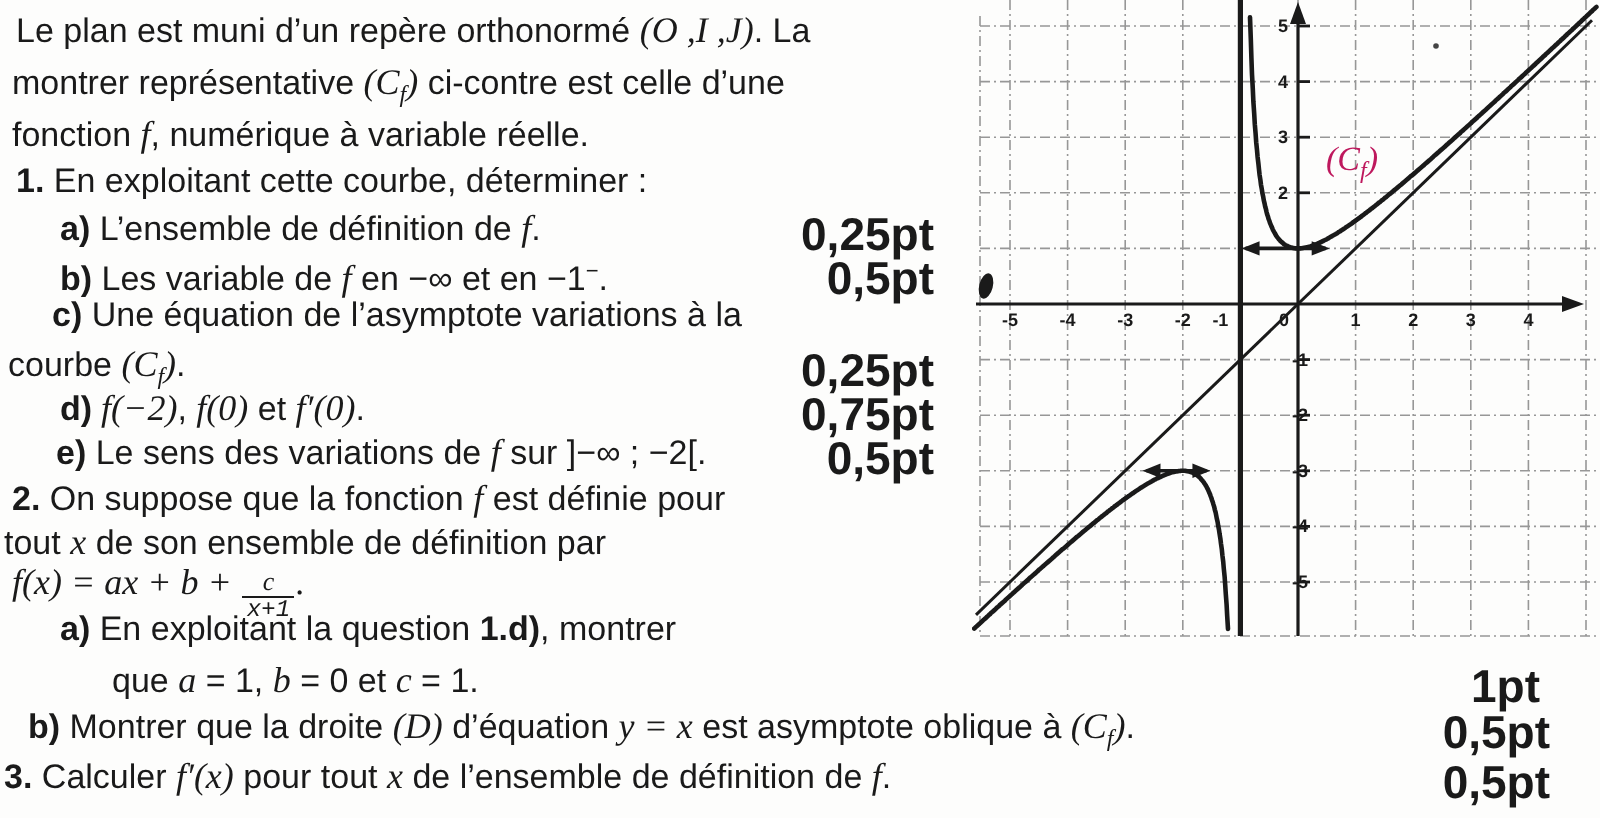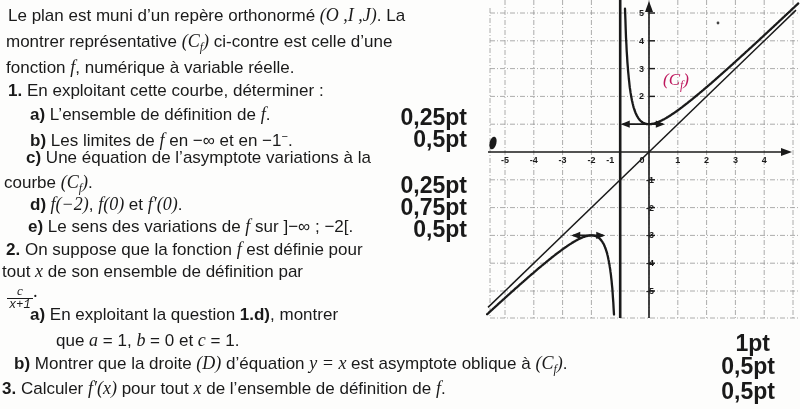--- a/index.html
+++ b/index.html
@@ -27,35 +27,35 @@
 <div class="ln" style="top:5px;left:8px"><span>Le plan est muni d’un repère orthonormé </span><span class="m">(O ,I ,J)</span><span>. La</span></div>
 
 <div class="ln" style="top:31px;left:6px"><span>montrer représentative </span><span class="m"><span>(C</span><sub>f</sub><span>)</span></span><span> ci-contre est celle d’une</span></div>
 
 <div class="ln" style="top:57px;left:6px"><span>fonction </span><span class="m">f</span><span>, numérique à variable réelle.</span></div>
 
 <div class="ln" style="top:81px;left:8px"><span class="b">1.</span><span>  En exploitant cette courbe, déterminer :</span></div>
 
 <div class="ln" style="top:104px;left:30px"><span class="b">a)</span><span> L’ensemble de définition de </span><span class="m">f</span><span>.</span></div>
 
-<div class="ln" style="top:126px;left:30px"><span class="b">b)</span><span> Les limites de </span><span class="m">f</span><span> en −∞ et en −1</span><sup>−</sup><span>.</span></div>
+<div class="ln" style="top:126px;left:30px"><span class="b">b)</span><span> Les variable de </span><span class="m">f</span><span> en −∞ et en −1</span><sup>−</sup><span>.</span></div>
 
 <div class="ln" style="top:148px;left:26px"><span class="b">c)</span><span> Une équation de l’asymptote variations à la</span></div>
 
 <div class="ln" style="top:172px;left:4px"><span>courbe </span><span class="m"><span>(C</span><sub>f</sub><span>)</span></span><span>.</span></div>
 
 <div class="ln" style="top:194px;left:30px"><span class="b">d)</span><span class="m"> f(−2)</span><span>, </span><span class="m">f(0)</span><span> et </span><span class="m">f′(0)</span><span>.</span></div>
 
 <div class="ln" style="top:216px;left:28px"><span class="b">e)</span><span> Le sens des variations de </span><span class="m">f</span><span> sur ]−∞ ; −2[.</span></div>
 
 <div class="ln" style="top:239px;left:6px"><span class="b">2.</span><span> On suppose que la fonction </span><span class="m">f</span><span> est définie pour</span></div>
 
 <div class="ln" style="top:261px;left:2px"><span>tout </span><span class="m">x</span><span> de son ensemble de définition par</span></div>
 
-<div class="ln" style="top:281px;left:6px"><span class="frac"><span class="fn2">c</span><span class="fd">x+1</span></span><span class="m">.</span></div>
+<div class="ln" style="top:281px;left:6px"><span class="m">f(x) = ax + b + </span><span class="frac"><span class="fn2">c</span><span class="fd">x+1</span></span><span class="m">.</span></div>
 
 <div class="ln" style="top:305px;left:30px"><span class="b">a)</span><span> En exploitant la question </span><span class="b">1.d)</span><span>, montrer</span></div>
 
 <div class="ln" style="top:330px;left:56px"><span>que </span><span class="m">a</span><span> = 1, </span><span class="m">b</span><span> = 0 et </span><span class="m">c</span><span> = 1.</span></div>
 
 <div class="ln" style="top:353px;left:14px"><span class="b">b)</span><span> Montrer que la droite </span><span class="m">(D)</span><span> d’équation </span><span class="m">y = x</span><span> est asymptote oblique à </span><span class="m"><span>(C</span><sub>f</sub><span>)</span></span><span>.</span></div>
 
 <div class="ln" style="top:378px;left:2px"><span class="b">3.</span><span> Calculer </span><span class="m">f′(x)</span><span> pour tout </span><span class="m">x</span><span> de l’ensemble de définition de </span><span class="m">f</span><span>.</span></div>
 
 <span class="pt" style="top:104px;right:333px">0,25pt</span>

